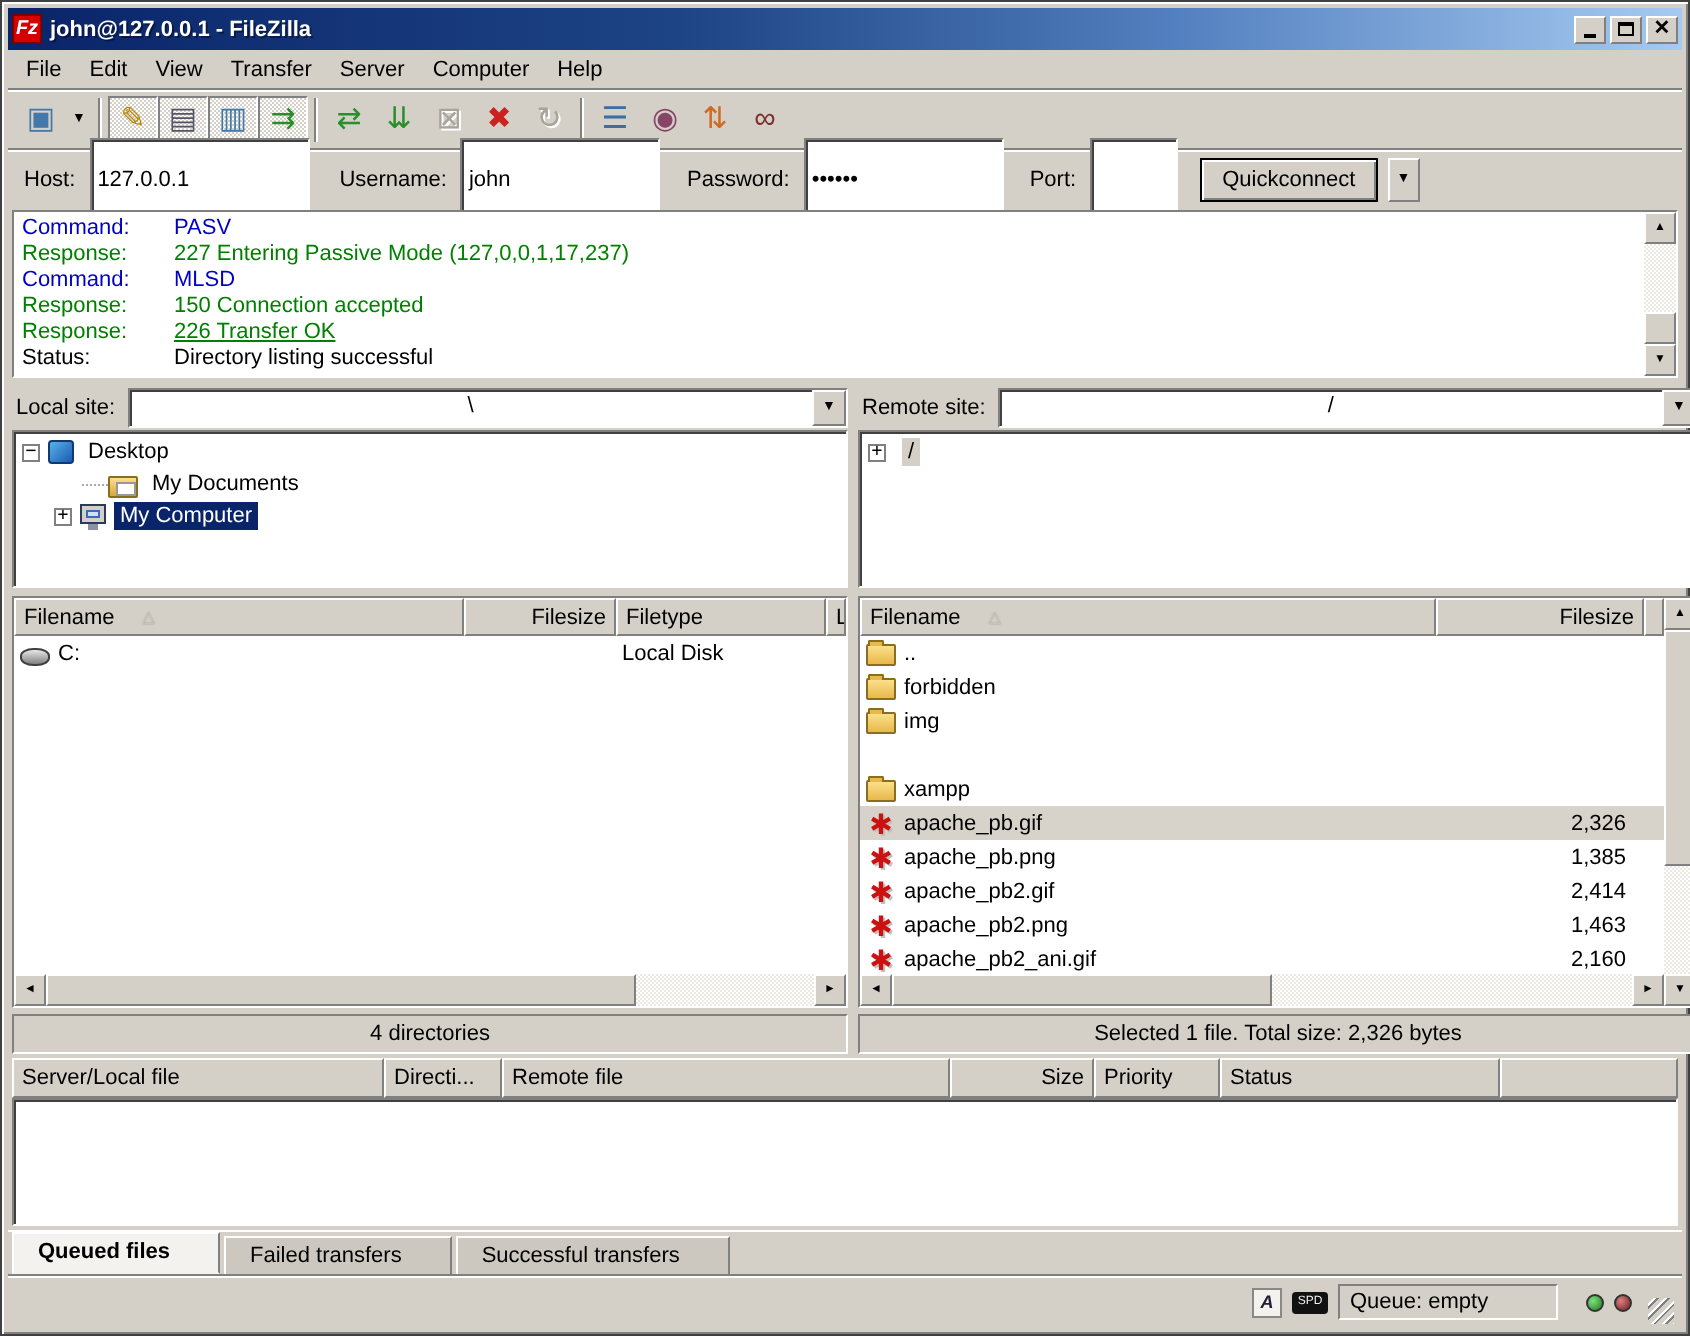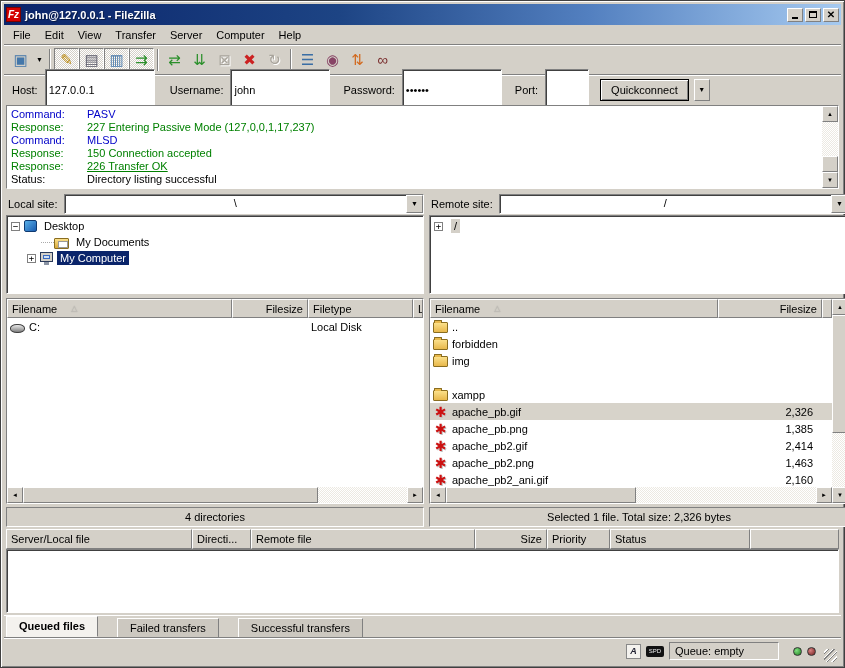--- a/index.html
+++ b/index.html
@@ -132,21 +132,21 @@
   .icon-computer::after { content:""; position:absolute; left:3px; bottom:-4px; width:5px; height:3px; background:#8a93a3; }
 
   
   .queue { margin:2px 2px 0 2px; display:flex; flex-direction:column; flex:0 0 84px; }
   .queue-header { height:20px; flex:0 0 20px; display:flex; background:#d4d0c8; }
   .queue-body { flex:1; background:#fff; }
 
   
   .tabs { height:22px; flex:0 0 22px; display:flex; align-items:flex-end; padding-left:2px; margin-top:2px;
           border-top:1px solid #fff; }
-  .tab { padding:3px 12px 3px 12px; margin-right:19px; background:#ccc8c0;
+  .tab { padding:3px 24px 3px 12px; margin-right:2px; background:#ccc8c0;
          border:1px solid; border-color:#fff #808080 #808080 #fff; border-bottom:none; height:19px; }
   .tab.active { background:#f4f2ee; font-weight:bold; height:21px; border-bottom:1px solid #f4f2ee; }
 
   
   .statusbar { flex:1; display:flex; align-items:center; justify-content:flex-end; gap:5px;
                border-top:1px solid #808080; box-shadow: inset 0 1px 0 #fff; padding:2px 4px 2px 2px;
                position:relative; }
   .sb-icon-a { width:15px; height:15px; border:1px solid #888; background:#f4f2ee; display:flex; align-items:center;
                justify-content:center; font-size:9px; font-weight:bold; font-style:italic; color:#223; }
   .sb-icon-spd { width:18px; height:11px; background:#111; border-radius:2px; color:#eee; font-size:6px;

